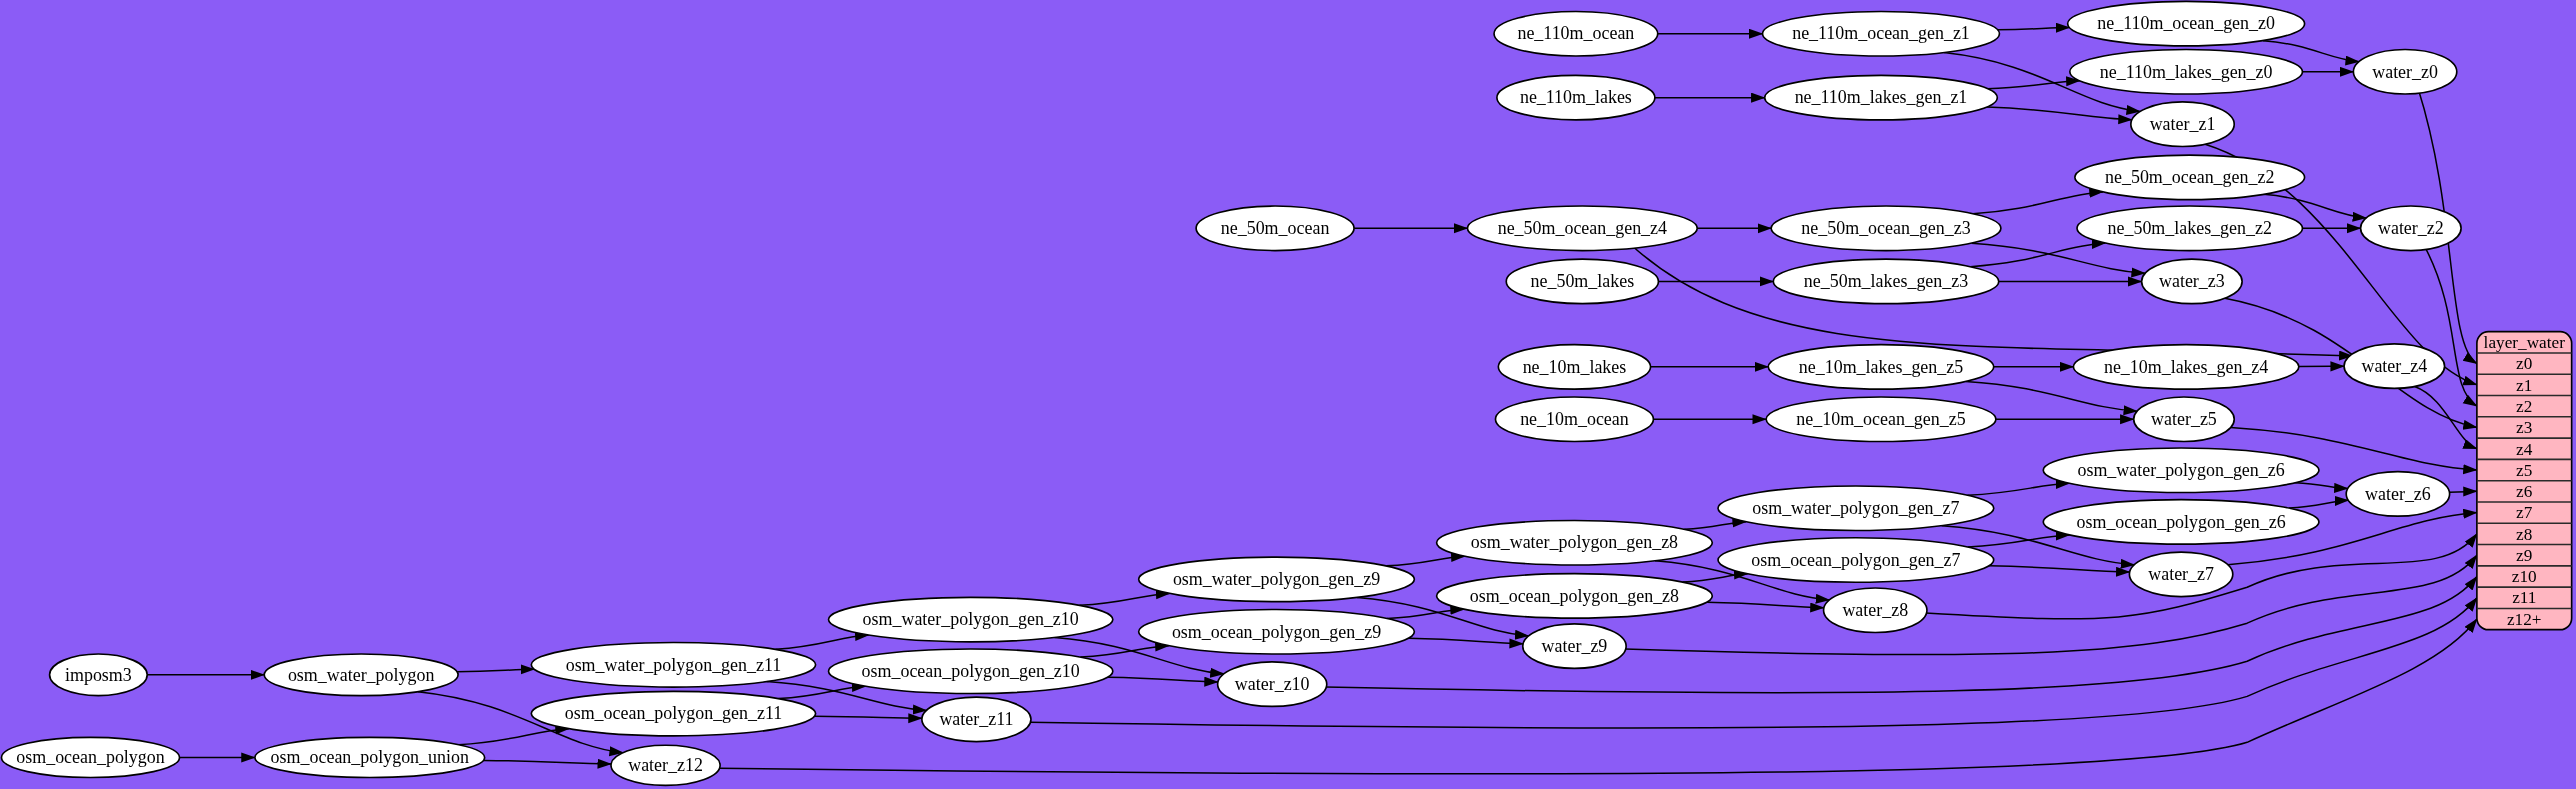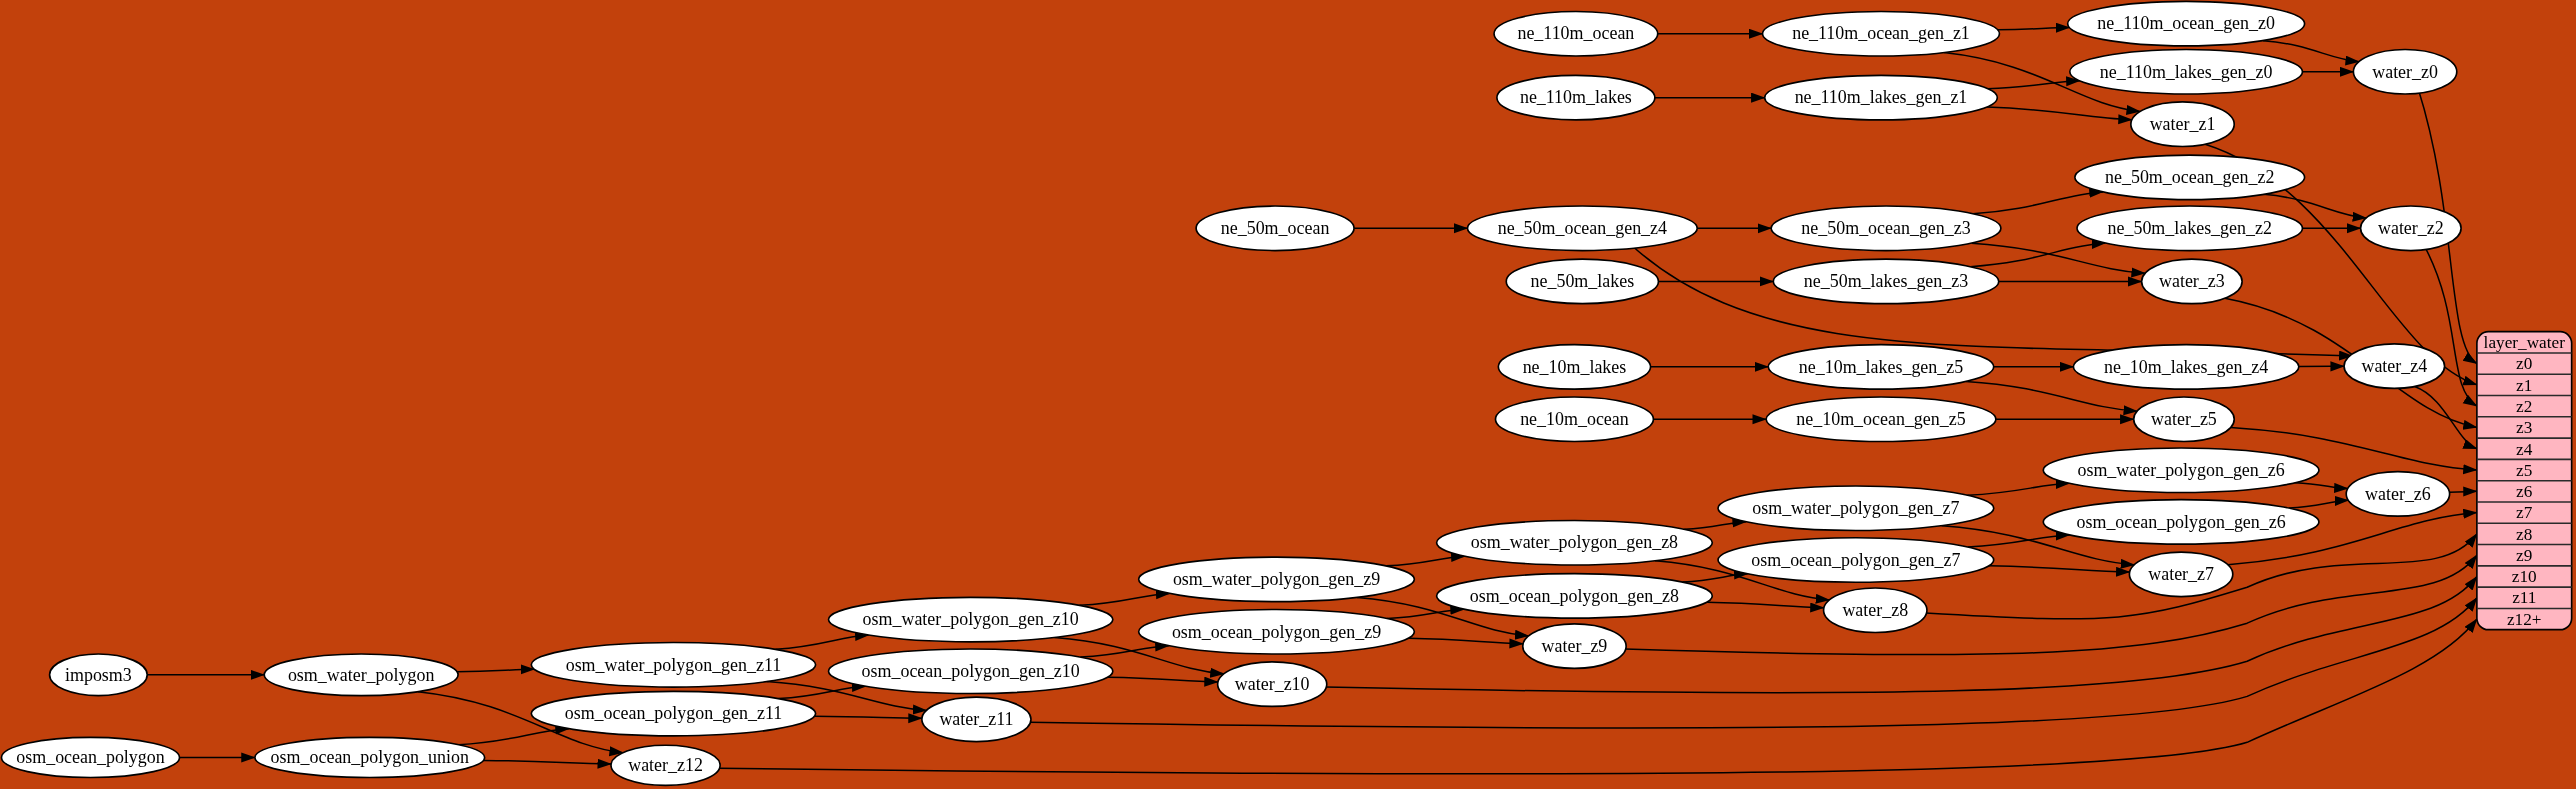--- a/index.html
+++ b/index.html
@@ -7,21 +7,21 @@
     padding: 0;
     background: #ffffff;
   }
   body {
     font-family: "Liberation Serif", "DejaVu Serif", serif;
   }
   .diagram-wrap {
     width: 2576px;
     height: 789px;
     position: relative;
-    background: #c2410c;
+    background: #8b5cf6;
   }
   svg { display: block; }
   .edge-path {
     fill: none;
     stroke: #000000;
     stroke-width: 2.1;
   }
   .node-ellipse {
     fill: #ffffff;
     stroke: #000000;

